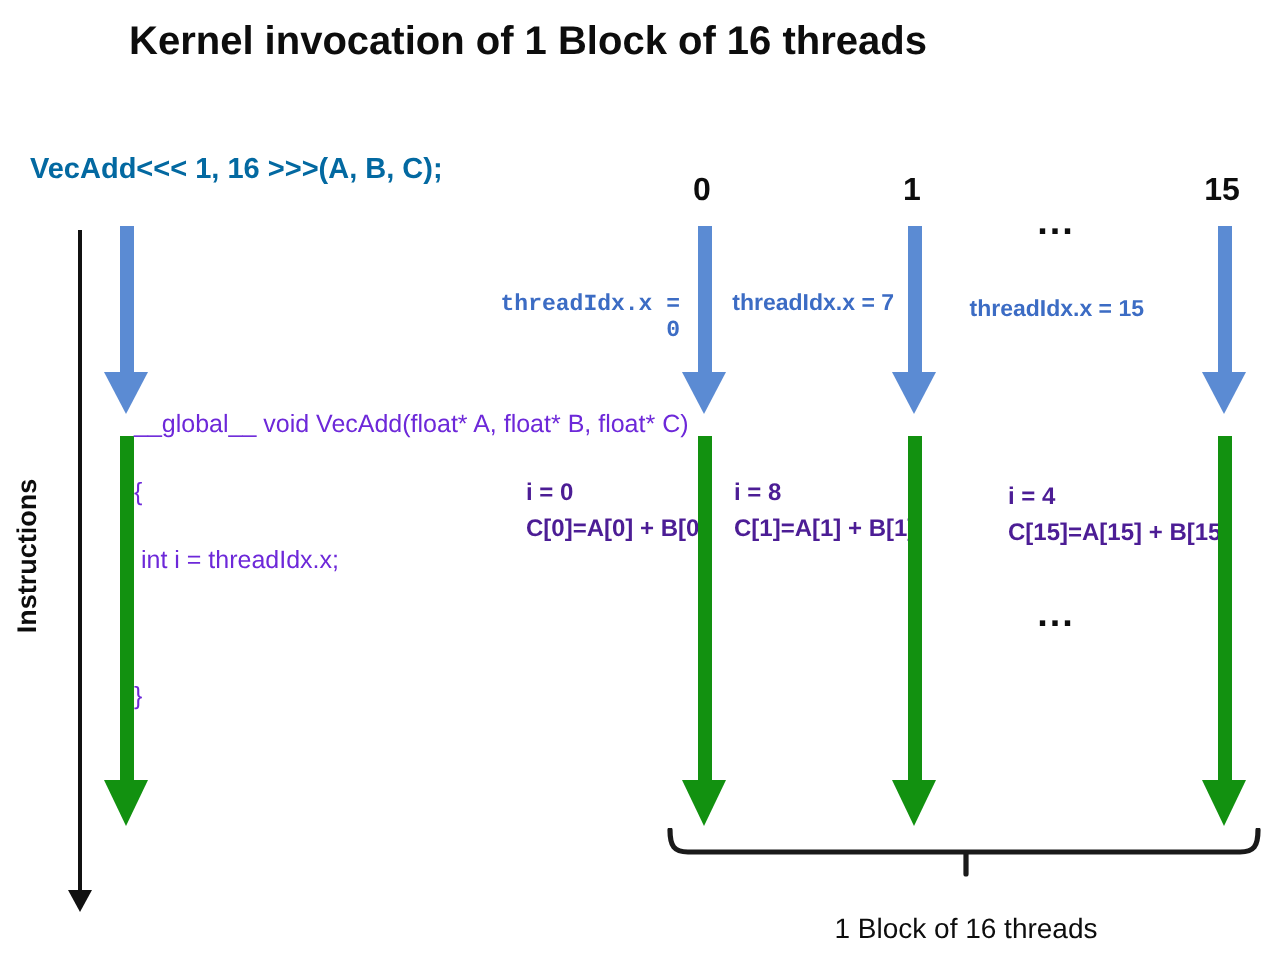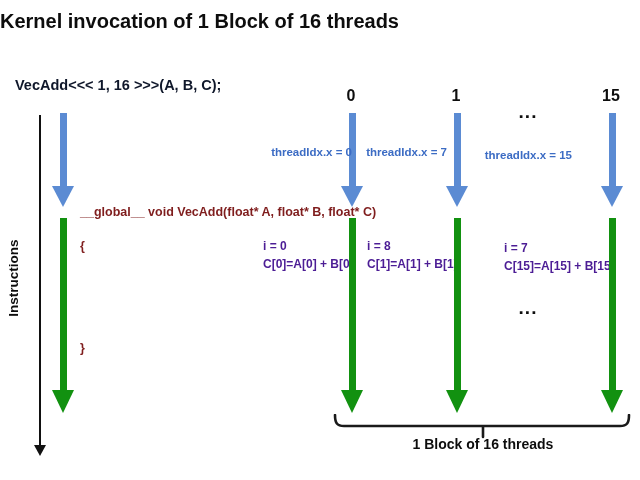--- a/index.html
+++ b/index.html
@@ -1,23 +1,23 @@
 <!DOCTYPE html>
 <html><head>
 <meta charset="utf-8">
 <style>
   * { margin:0; padding:0; box-sizing:border-box; }
   html,body { width:640px; height:480px; background:#fff; }
   body { font-family:"Liberation Sans", sans-serif; }
   #stage { position:relative; width:640px; height:480px; background:#ffffff; overflow:hidden; }
 
-  .title { position:absolute; top:10px; left:0; width:528px; 
+  .title { position:absolute; top:10px; left:0; width:528px; text-align:center;
            font-size:20px; font-weight:700; color:#0d0d0d; }
 
-  .kernel-call { position:absolute; left:15px; top:77px; font-size:14.5px; font-weight:700; color:#0f172a; }
+  .kernel-call { position:absolute; left:15px; top:77px; font-size:14.5px; font-weight:700; color:#0369a1; }
 
   .instructions { position:absolute; left:-84px; top:268px; width:200px; height:20px;
                   text-align:center; transform:rotate(-90deg);
                   font-size:13.5px; font-weight:700; color:#0d0d0d; }
 
   
   .black-line { position:absolute; left:39px; top:115px; width:2px; height:331px; background:#111; }
   .black-head { position:absolute; left:34px; top:445px; width:0; height:0;
                 border-left:6px solid transparent; border-right:6px solid transparent;
                 border-top:11px solid #111; }
@@ -42,35 +42,35 @@
   .hdr-0  { left:331px; }
   .hdr-1  { left:436px; }
   .hdr-15 { left:591px;text-align:center; }
 
   .ellipsis { position:absolute; left:506px; width:44px; text-align:center;
               font-size:19px; font-weight:700; letter-spacing:1px; color:#0d0d0d; }
   .ellipsis.top    { top:101px; }
   .ellipsis.bottom { top:297px; }
 
   .tidx { position:absolute; width:92px; text-align:right; font-size:11.5px; font-weight:700; color:#3c6cc4; }
-  .tidx-0  { left:260px; top:146px; }
+  .tidx-0  { left:248px; top:146px;font-family:Liberation Mono, monospace; }
   .tidx-1  { left:355px; top:146px; }
   .tidx-15 { left:480px; top:149px; }
 
-  .code { position:absolute; left:80px; top:204px; font-size:12.5px; font-weight:700;
-          color:#7f1d1d; line-height:17px; white-space:pre; }
+  .code { position:absolute; left:67px; top:204px; font-size:12.5px; font-weight:400;
+          color:#6d28d9; line-height:17px; white-space:pre; }
 
   .exec { position:absolute; font-size:12px; font-weight:700; color:#4c1d95; line-height:17.5px; white-space:pre; }
   .exec-0  { left:263px; top:238px; }
   .exec-1  { left:367px; top:238px; }
   .exec-15 { left:504px; top:240px; }
 
   .bracket { position:absolute; left:333px; top:414px; }
-  .block-label { position:absolute; left:383px; top:436px; width:200px; text-align:center;
-                 font-size:14px; font-weight:700; color:#0d0d0d; }
+  .block-label { position:absolute; left:383px; top:456px; width:200px; text-align:center;
+                 font-size:14px; font-weight:400; color:#0d0d0d; }
 </style>
 </head>
 <body>
 
 <div id="stage">
 
   <div class="title">Kernel invocation of 1 Block of 16 threads</div>
 
   <div class="kernel-call">VecAdd&lt;&lt;&lt; 1, 16 &gt;&gt;&gt;(A, B, C);</div>
 
@@ -107,27 +107,27 @@
       <div class="shaft"></div>
       <div class="head"></div>
     </div>
 
   <div class="tidx tidx-0">threadIdx.x = 0</div>
   <div class="tidx tidx-1">threadIdx.x = 7</div>
   <div class="tidx tidx-15">threadIdx.x = 15</div>
 
   <div class="code"><span>__global__ void VecAdd(float* A, float* B, float* C)</span><br>
 <span>{</span><br>
-<br>
+<span> int i = threadIdx.x;</span><br>
 <br>
 <span>}</span></div>
 
   <div class="exec exec-0"><span>i = 0</span><br><span>C[0]=A[0] + B[0]</span></div>
   <div class="exec exec-1"><span>i = 8</span><br><span>C[1]=A[1] + B[1]</span></div>
-  <div class="exec exec-15"><span>i = 7</span><br><span>C[15]=A[15] + B[15]</span></div>
+  <div class="exec exec-15"><span>i = 4</span><br><span>C[15]=A[15] + B[15]</span></div>
 
   <div class="arrow green col-0">
       <div class="shaft"></div>
       <div class="head"></div>
     </div>
   <div class="arrow green col-1">
       <div class="shaft"></div>
       <div class="head"></div>
     </div>
   <div class="arrow green col-15">

